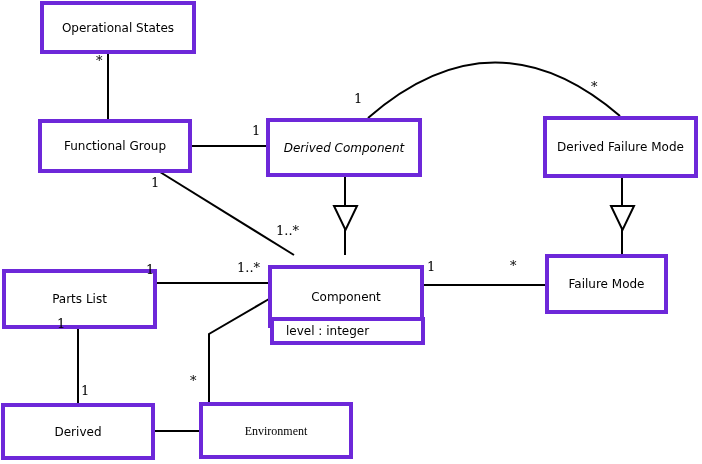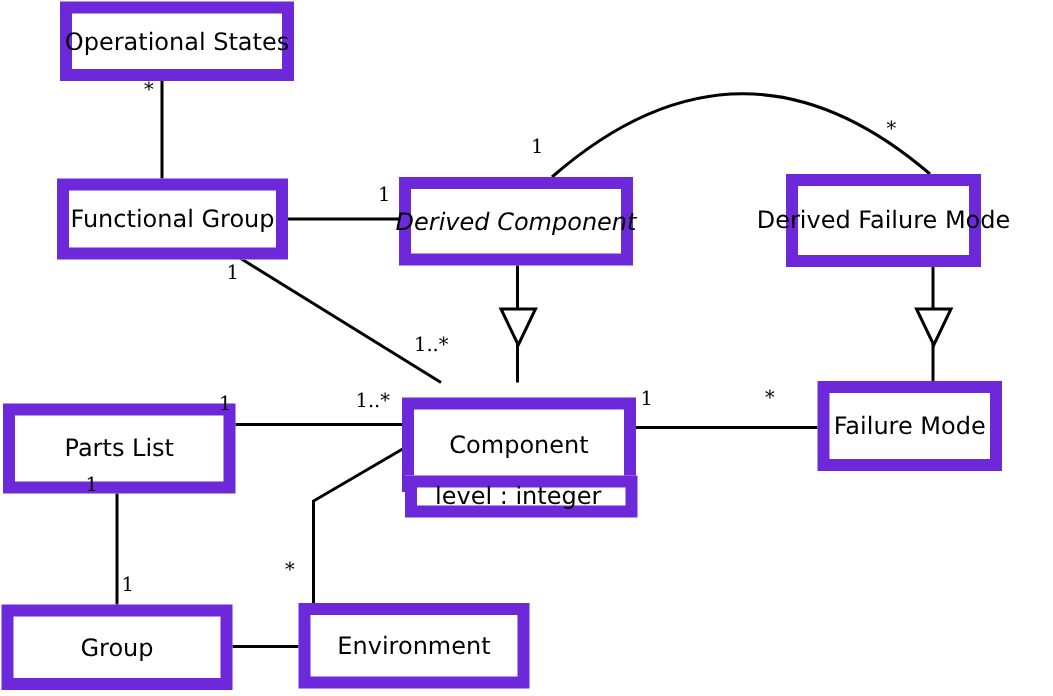--- a/index.html
+++ b/index.html
@@ -14,25 +14,25 @@
   }
   #edges {
     position: absolute;
     left: 0; top: 0;
     width: 702px; height: 464px;
   }
   .uml-box {
     position: absolute;
     box-sizing: border-box;
     background: #ffffff;
-    border: 8px solid #6d28d9;
+    border: 4px solid #6d28d9;
     display: flex;
     align-items: center;
     justify-content: center;
-    font-size: 16px;
+    font-size: 12px;
     line-height: 1;
     white-space: nowrap;
     z-index: 2;
   }
   .uml-attr {
     justify-content: flex-start;
     padding-left: 12px;
     text-align: right;
   }
   .mult {
@@ -94,44 +94,44 @@
   </div>
 
   <div class="uml-box" style="left:38px; top:119px; width:154px; height:54px;">
     <span>Functional Group</span>
   </div>
 
   <div class="uml-box" style="left:266px; top:118px; width:156px; height:59px;font-style:italic;">
     <span>Derived Component</span>
   </div>
 
-  <div class="uml-box" style="left:524px; top:116px; width:130px; height:62px;">
+  <div class="uml-box" style="left:543px; top:116px; width:155px; height:62px;">
     <span>Derived Failure Mode</span>
   </div>
 
   <div class="uml-box" style="left:2px; top:255px; width:155px; height:60px;margin-top:14px;">
     <span>Parts List</span>
   </div>
 
   <div class="uml-box" style="left:268px; top:265px; width:156px; height:63px;">
     <span>Component</span>
   </div>
   <div class="uml-box uml-attr" style="left:270px; top:317px; width:155px; height:28px;">
     <span>level : integer</span>
   </div>
 
   <div class="uml-box" style="left:545px; top:254px; width:123px; height:60px;">
     <span>Failure Mode</span>
   </div>
 
   <div class="uml-box" style="left:1px; top:403px; width:154px; height:57px;">
-    <span>Group</span>
+    <span>Derived</span>
   </div>
 
-  <div class="uml-box" style="left:199px; top:402px; width:154px; height:57px;">
+  <div class="uml-box" style="left:199px; top:402px; width:154px; height:57px;font-family:Liberation Serif, serif;">
     <span>Environment</span>
   </div>
 
   <span class="mult" style="left:96px; top:54px;">*</span>
   <span class="mult" style="left:151px; top:176px;">1</span>
   <span class="mult" style="left:276px; top:224px;">1..*</span>
   <span class="mult" style="left:252px; top:124px;">1</span>
   <span class="mult" style="left:354px; top:92px;">1</span>
   <span class="mult" style="left:591px; top:80px;">*</span>
   <span class="mult" style="left:146px; top:263px;">1</span>

